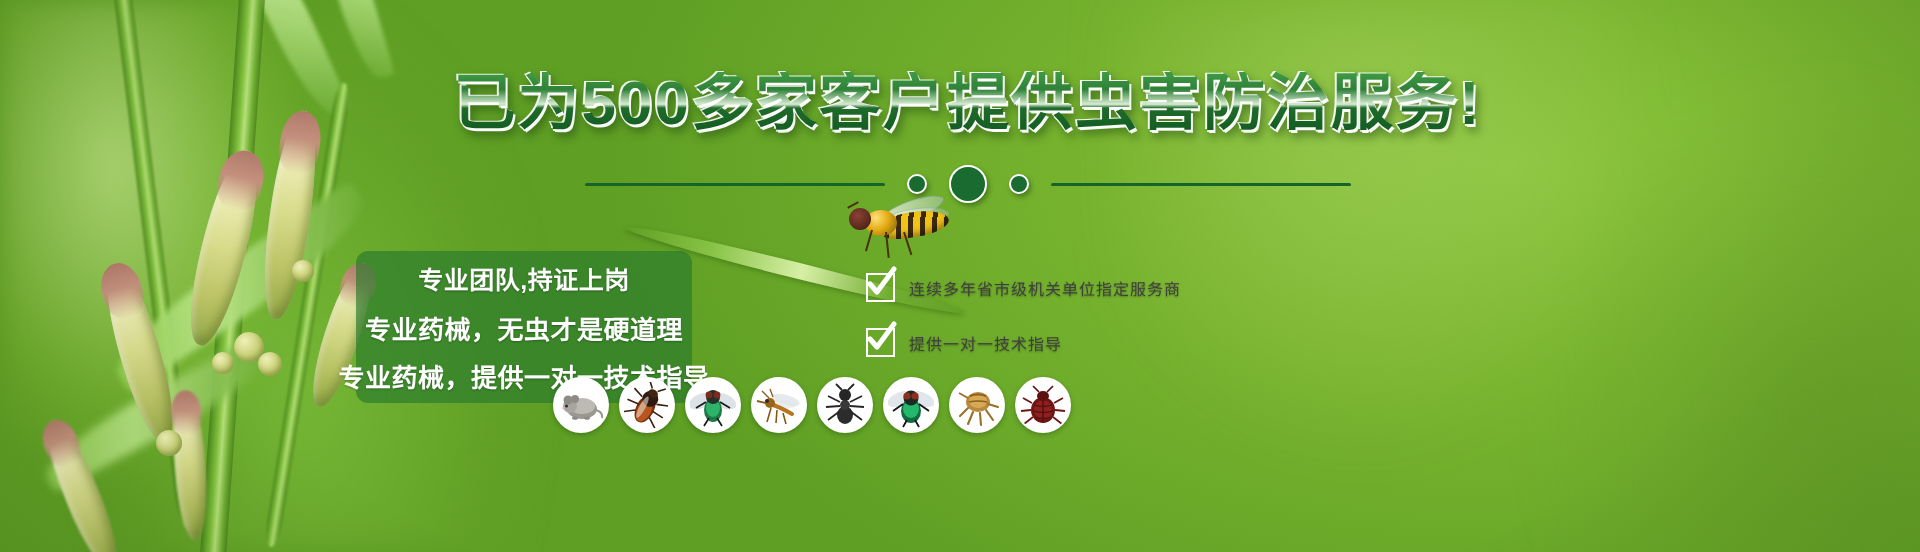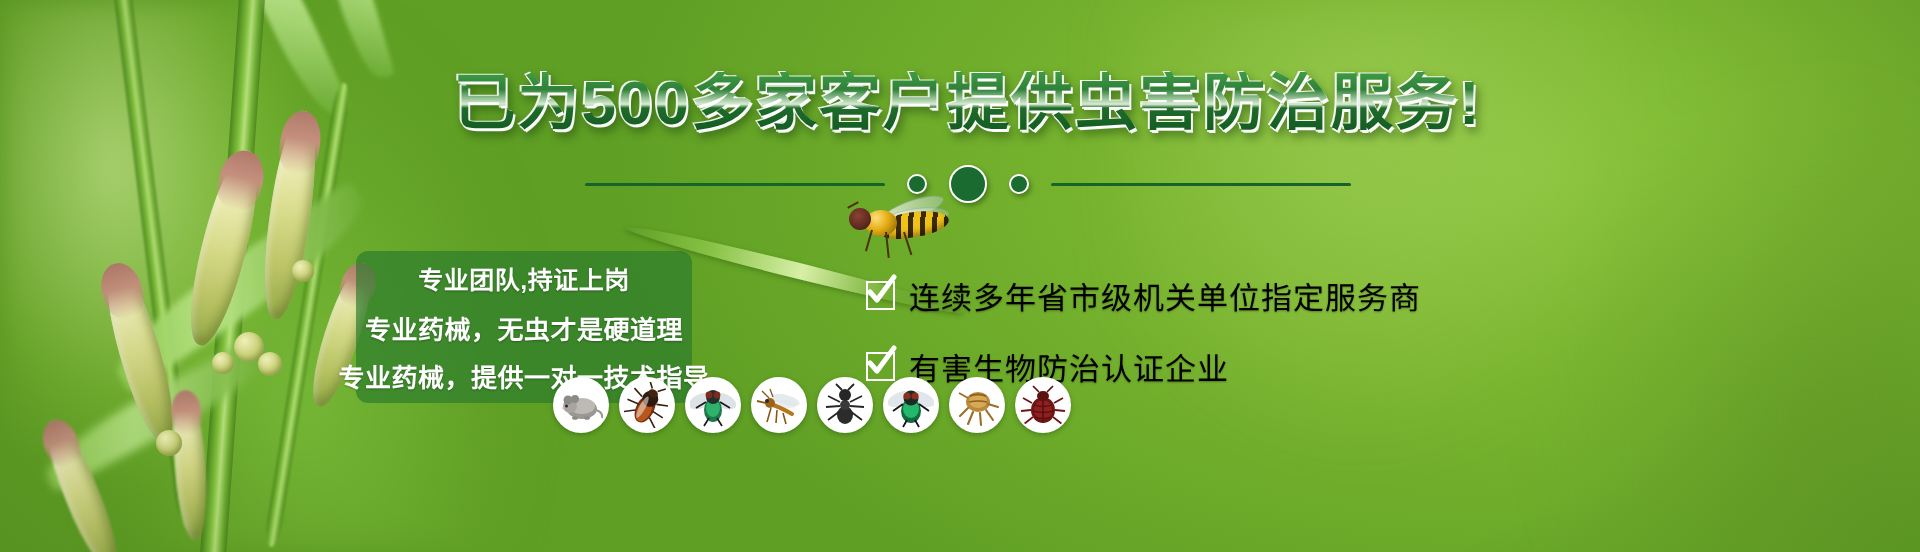--- a/index.html
+++ b/index.html
@@ -244,22 +244,22 @@
     gap: 14px;
   }
   .check-box {
     position: relative;
     width: 25px; height: 25px;
     border: 2px solid #ffffff;
     flex: 0 0 auto;
   }
   .check-box svg { position: absolute; left: -4px; top: -9px; }
   .check-text {
-    color: #000000;
-    font-size: 31px;
+    color: #404040;
+    font-size: 16px;
     letter-spacing: 1px;
     white-space: nowrap;
     text-shadow: 0 1px 2px rgba(0,0,0,.3);
   }
 
   
   .pests {
     position: absolute;
     left: 553px;
     top: 377px;
@@ -364,21 +364,21 @@
       </span>
       <span class="check-text">连续多年省市级机关单位指定服务商</span>
     </div>
 
     <div class="check-row">
       <span class="check-box">
         <svg width="34" height="34" viewBox="0 0 34 34" aria-hidden="true">
           <path d="M6 18 L13 26 L30 3" fill="none" stroke="#ffffff" stroke-width="5" stroke-linecap="round" stroke-linejoin="round"></path>
         </svg>
       </span>
-      <span class="check-text">有害生物防治认证企业</span>
+      <span class="check-text">提供一对一技术指导</span>
     </div>
 
   </div>
 
   <div class="pests">
 
     <div class="pest" title="mouse">
       <svg width="46" height="46" viewBox="0 0 46 46">
         <ellipse cx="24" cy="27" rx="15" ry="10" fill="#9b9892"></ellipse>
         <ellipse cx="24" cy="24" rx="13" ry="8" fill="#bdbab4"></ellipse>

